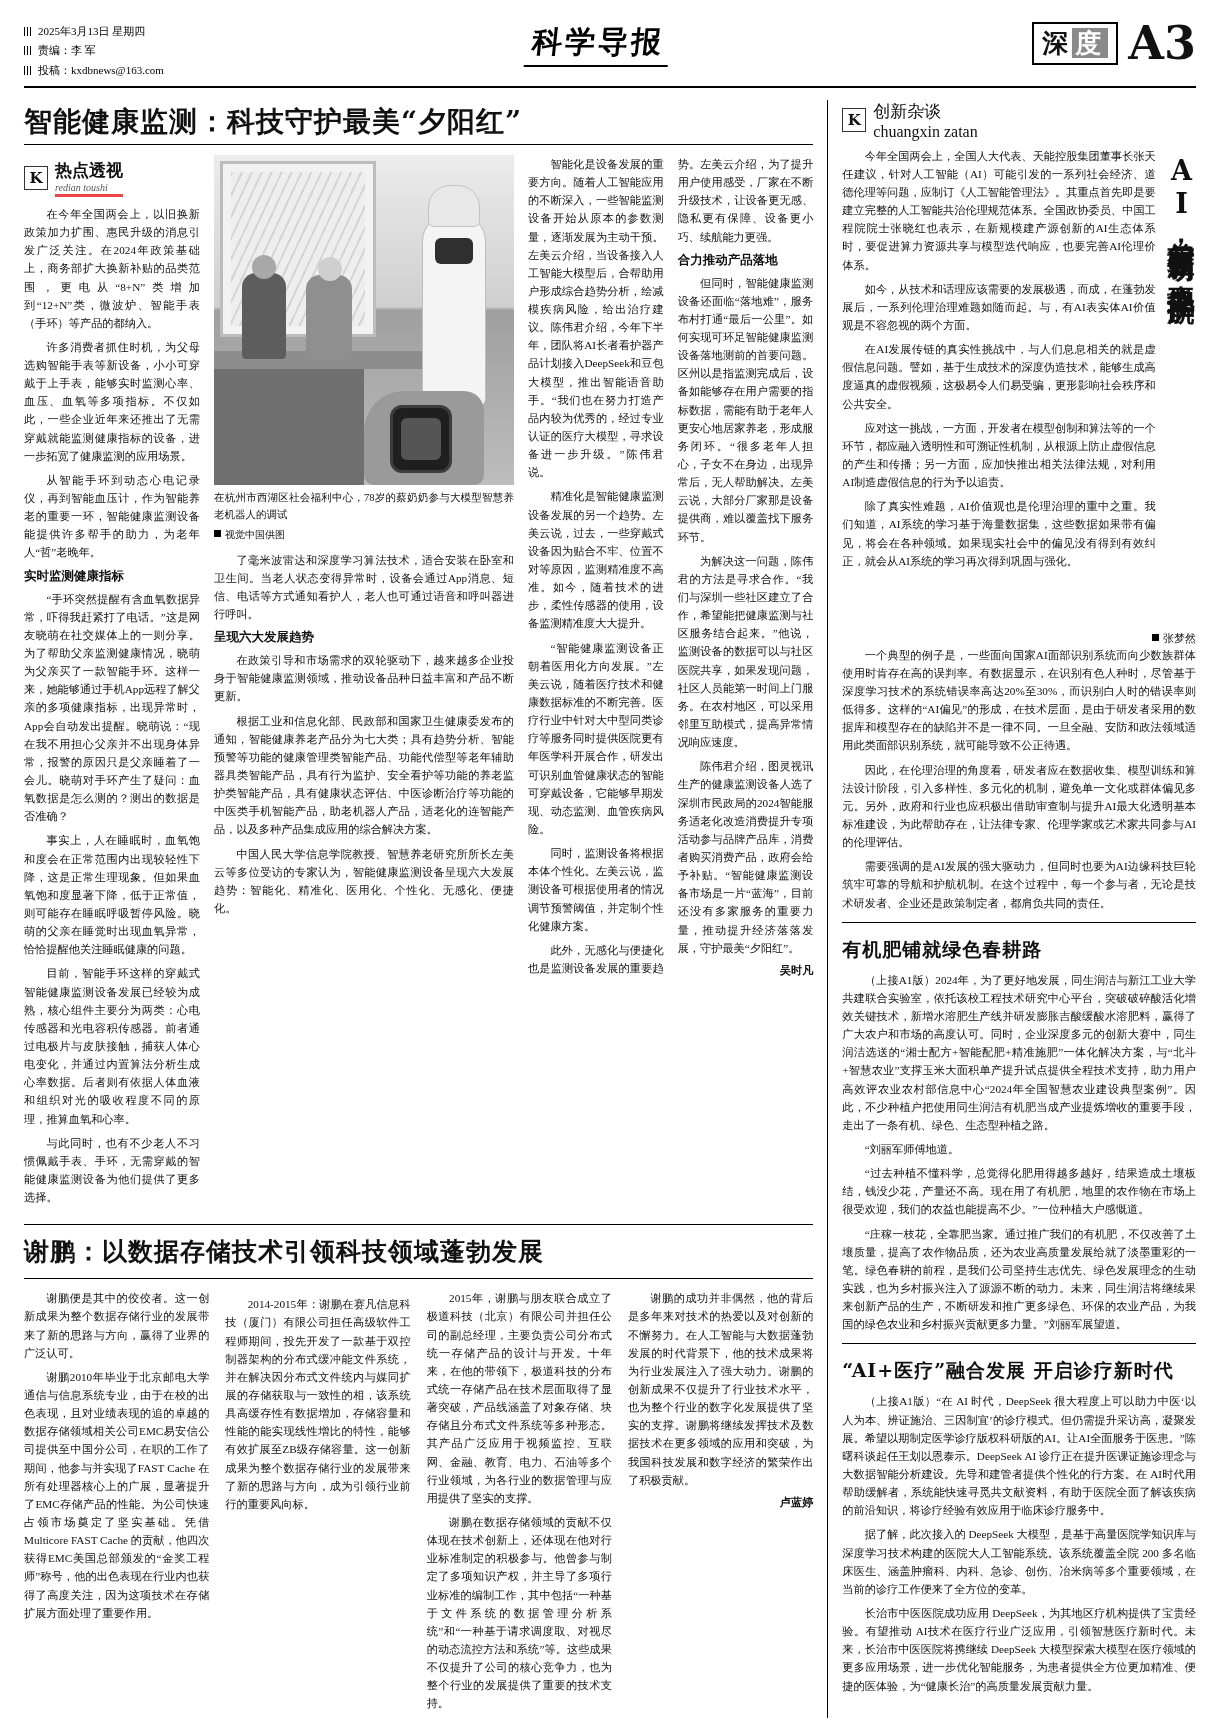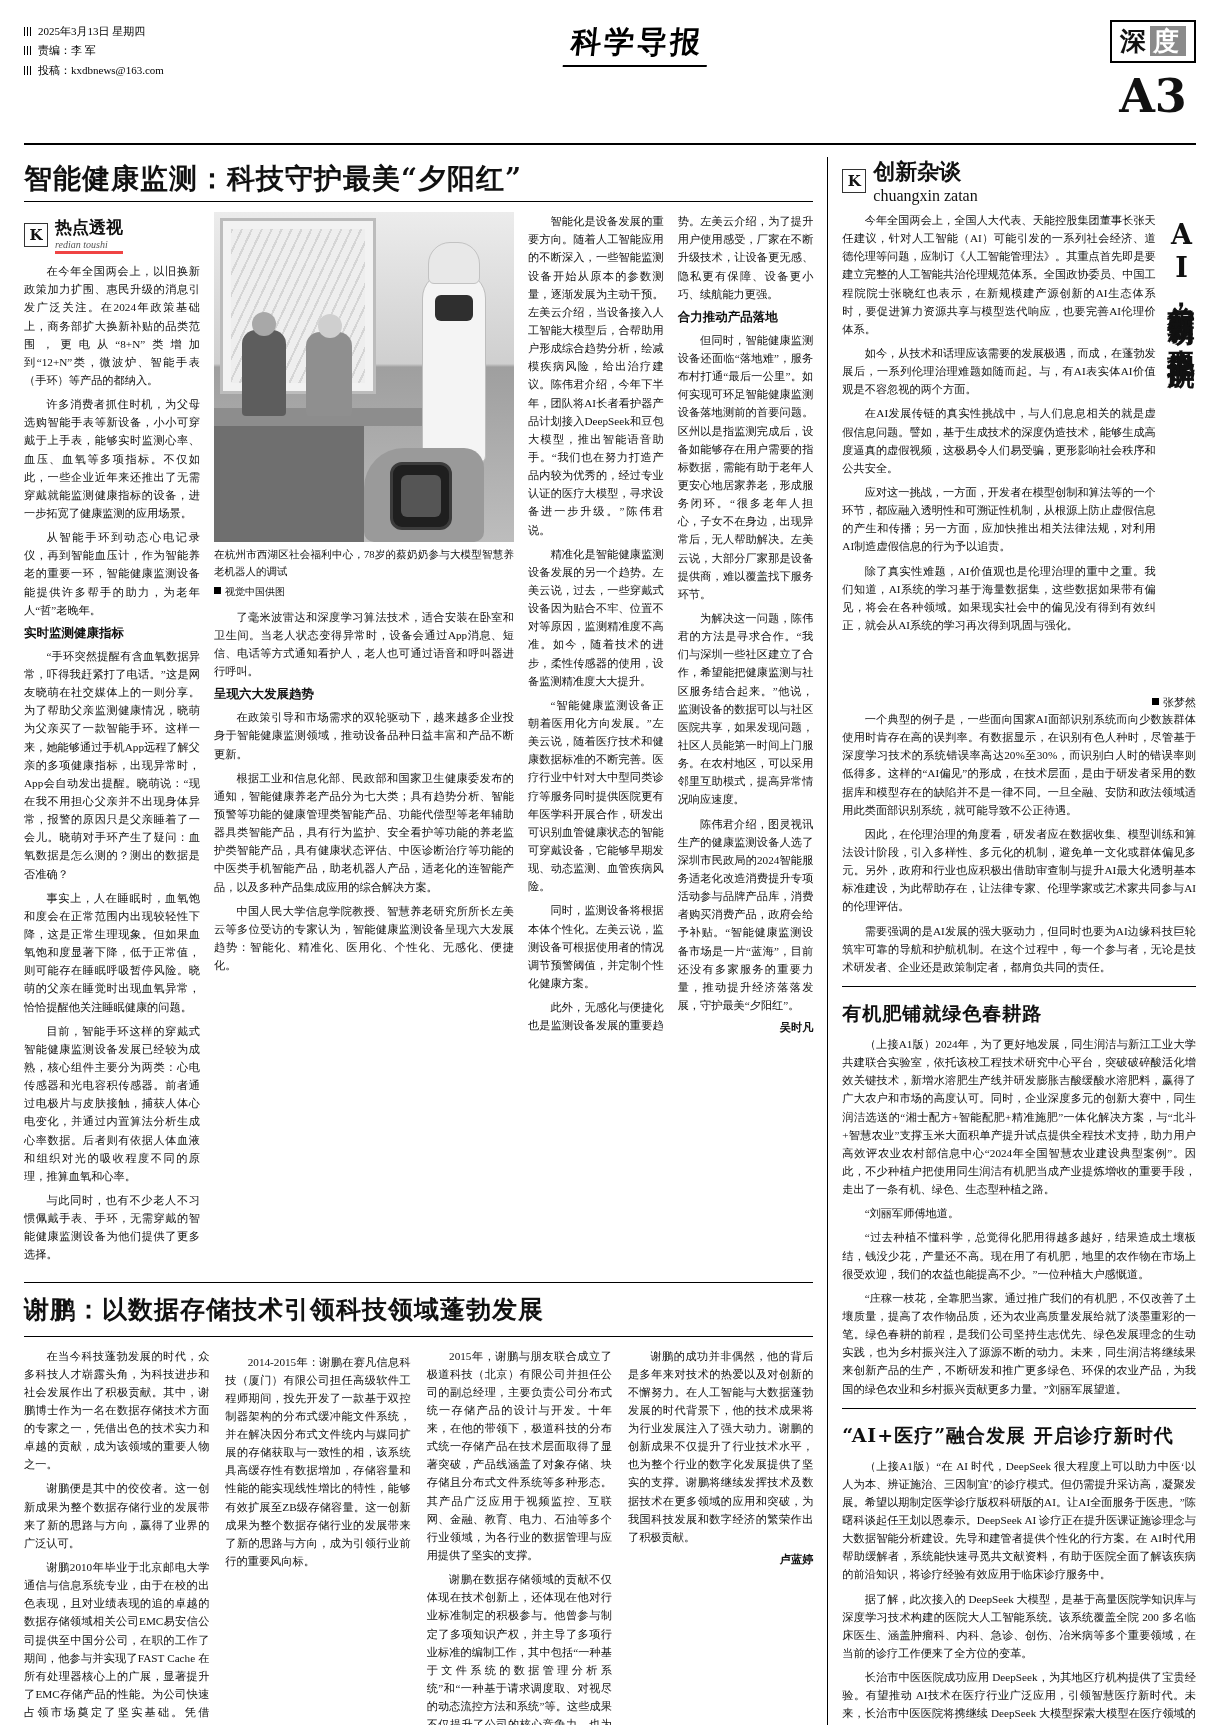--- a/index.html
+++ b/index.html
@@ -1,27 +1,27 @@
 <!DOCTYPE html>
 <html><head>
 <meta charset="utf-8">
 <style>
   html,body{margin:0;padding:0;background:#ffffff;}
   body{width:1220px;height:1725px;font-family:"Liberation Serif",serif;color:#111;}
   .page{position:relative;width:1220px;height:1725px;box-sizing:border-box;padding:18px 24px 10px 24px;}
 
   
-  .masthead{display:flex;align-items:flex-start;justify-content:center;border-bottom:2px solid #000;padding-bottom:24px;}
+  .masthead{display:flex;align-items:flex-start;justify-content:center;border-bottom:2px solid #000;padding-bottom:6px;}
   .mast-left{font-size:11px;line-height:1.75;color:#000;padding-top:4px;}
   .mast-left div{white-space:nowrap;}
   .mast-left .bar{display:inline-block;width:9px;height:9px;margin-right:5px;background:repeating-linear-gradient(90deg,#000 0 1.5px,#fff 1.5px 3px);vertical-align:-1px;}
   .mast-center{flex:1;display:flex;justify-content:center;padding-top:4px;}
   .logo{font-family:"DejaVu Serif",serif;font-size:30px;font-weight:700;letter-spacing:3px;color:#000;
         transform:skewX(-6deg);border-bottom:2px solid #000;padding:0 6px 2px 6px;}
-  .mast-right{display:flex;align-items:center;gap:10px;padding-top:2px;flex-direction:column;}
+  .mast-right{display:flex;align-items:center;gap:10px;padding-top:2px;}
   .depth-box{border:2px solid #000;padding:2px 8px;font-size:26px;font-weight:700;letter-spacing:4px;font-family:"DejaVu Serif",serif;}
   .depth-box .gray{background:#8a8a8a;color:#fff;padding:0 3px;}
   .pagenum{font-size:46px;font-weight:700;font-family:"DejaVu Serif",serif;line-height:1;}
 
   
   .body-wrap{display:flex;gap:14px;margin-top:12px;}
   .left-col{width:790px;}
   .right-col{width:354px;border-left:1px solid #000;padding-left:14px;}
 
   .headline{font-family:"DejaVu Serif",serif;font-weight:700;font-size:28px;letter-spacing:1px;line-height:1.15;margin:6px 0 4px 0;}
@@ -163,21 +163,20 @@
           <p class="t">陈伟君介绍，图灵视讯生产的健康监测设备人选了深圳市民政局的2024智能服务适老化改造消费提升专项活动参与品牌产品库，消费者购买消费产品，政府会给予补贴。“智能健康监测设备市场是一片“蓝海”，目前还没有多家服务的重要力量，推动提升经济落落发展，守护最美“夕阳红”。</p>
           <p class="sign">吴时凡</p>
         </div>
       </div>
 
       <div class="sec-rule"></div>
       <div class="sec-title">谢鹏：以数据存储技术引领科技领域蓬勃发展</div>
       <div class="gray-line"></div>
       <div style="display:grid;grid-template-columns:1fr 1fr 1fr 1fr;gap:16px;">
         <div>
-          <p class="t">在当今科技蓬勃发展的时代，众多科技人才崭露头角，为科技进步和社会发展作出了积极贡献。其中，谢鹏博士作为一名在数据存储技术方面的专家之一，凭借出色的技术实力和卓越的贡献，成为该领域的重要人物之一。</p>
           <p class="t">谢鹏便是其中的佼佼者。这一创新成果为整个数据存储行业的发展带来了新的思路与方向，赢得了业界的广泛认可。</p>
           <p class="t">谢鹏2010年毕业于北京邮电大学通信与信息系统专业，由于在校的出色表现，且对业绩表现的追的卓越的数据存储领域相关公司EMC易安信公司提供至中国分公司，在职的工作了期间，他参与并实现了FAST Cache 在所有处理器核心上的广展，显著提升了EMC存储产品的性能。为公司快速占领市场奠定了坚实基础。凭借Multicore FAST Cache 的贡献，他四次获得EMC美国总部颁发的“金奖工程师”称号，他的出色表现在行业内也获得了高度关注，因为这项技术在存储扩展方面处理了重要作用。</p>
         </div>
         <div>
           <p class="t"></p>
           <p class="t">2014-2015年：谢鹏在赛凡信息科技（厦门）有限公司担任高级软件工程师期间，投先开发了一款基于双控制器架构的分布式缓冲能文件系统，并在解决因分布式文件统内与媒同扩展的存储获取与一致性的相，该系统具高缓存性有数据增加，存储容量和性能的能实现线性增比的特性，能够有效扩展至ZB级存储容量。这一创新成果为整个数据存储行业的发展带来了新的思路与方向，成为引领行业前行的重要风向标。</p>
         </div>
         <div>
           <p class="t">2015年，谢鹏与朋友联合成立了极道科技（北京）有限公司并担任公司的副总经理，主要负责公司分布式统一存储产品的设计与开发。十年来，在他的带领下，极道科技的分布式统一存储产品在技术层面取得了显著突破，产品线涵盖了对象存储、块存储且分布式文件系统等多种形态。其产品广泛应用于视频监控、互联网、金融、教育、电力、石油等多个行业领域，为各行业的数据管理与应用提供了坚实的支撑。</p>
           <p class="t">谢鹏在数据存储领域的贡献不仅体现在技术创新上，还体现在他对行业标准制定的积极参与。他曾参与制定了多项知识产权，并主导了多项行业标准的编制工作，其中包括“一种基于文件系统的数据管理分析系统”和“一种基于请求调度取、对视尽的动态流控方法和系统”等。这些成果不仅提升了公司的核心竞争力，也为整个行业的发展提供了重要的技术支持。</p>
@@ -189,21 +188,21 @@
         </div>
       </div>
 
     </div>
 
     <div class="right-col">
 
       <div class="rkicker">
         <div class="kbox">K</div>
         <div>
-          <div class="cn" style="font-size:22px;font-weight:700;font-family:'DejaVu Serif',serif;">创新杂谈</div>
+          <div class="cn" style="font-size:17px;font-weight:400;font-family:'DejaVu Serif',serif;">创新杂谈</div>
           <div class="py">chuangxin zatan</div>
         </div>
       </div>
 
       <div class="vwrap">
         <div class="vtext">
           <p class="t">今年全国两会上，全国人大代表、天能控股集团董事长张天任建议，针对人工智能（AI）可能引发的一系列社会经济、道德伦理等问题，应制订《人工智能管理法》。其重点首先即是要建立完整的人工智能共治伦理规范体系。全国政协委员、中国工程院院士张晓红也表示，在新规模建产源创新的AI生态体系时，要促进算力资源共享与模型迭代响应，也要完善AI伦理价体系。</p>
           <p class="t">如今，从技术和话理应该需要的发展极遇，而成，在蓬勃发展后，一系列伦理治理难题如随而起。与，有AI表实体AI价值观是不容忽视的两个方面。</p>
           <p class="t">在AI发展传链的真实性挑战中，与人们息息相关的就是虚假信息问题。譬如，基于生成技术的深度伪造技术，能够生成高度逼真的虚假视频，这极易令人们易受骗，更形影响社会秩序和公共安全。</p>
           <p class="t">应对这一挑战，一方面，开发者在模型创制和算法等的一个环节，都应融入透明性和可溯证性机制，从根源上防止虚假信息的产生和传播；另一方面，应加快推出相关法律法规，对利用AI制造虚假信息的行为予以追责。</p>

